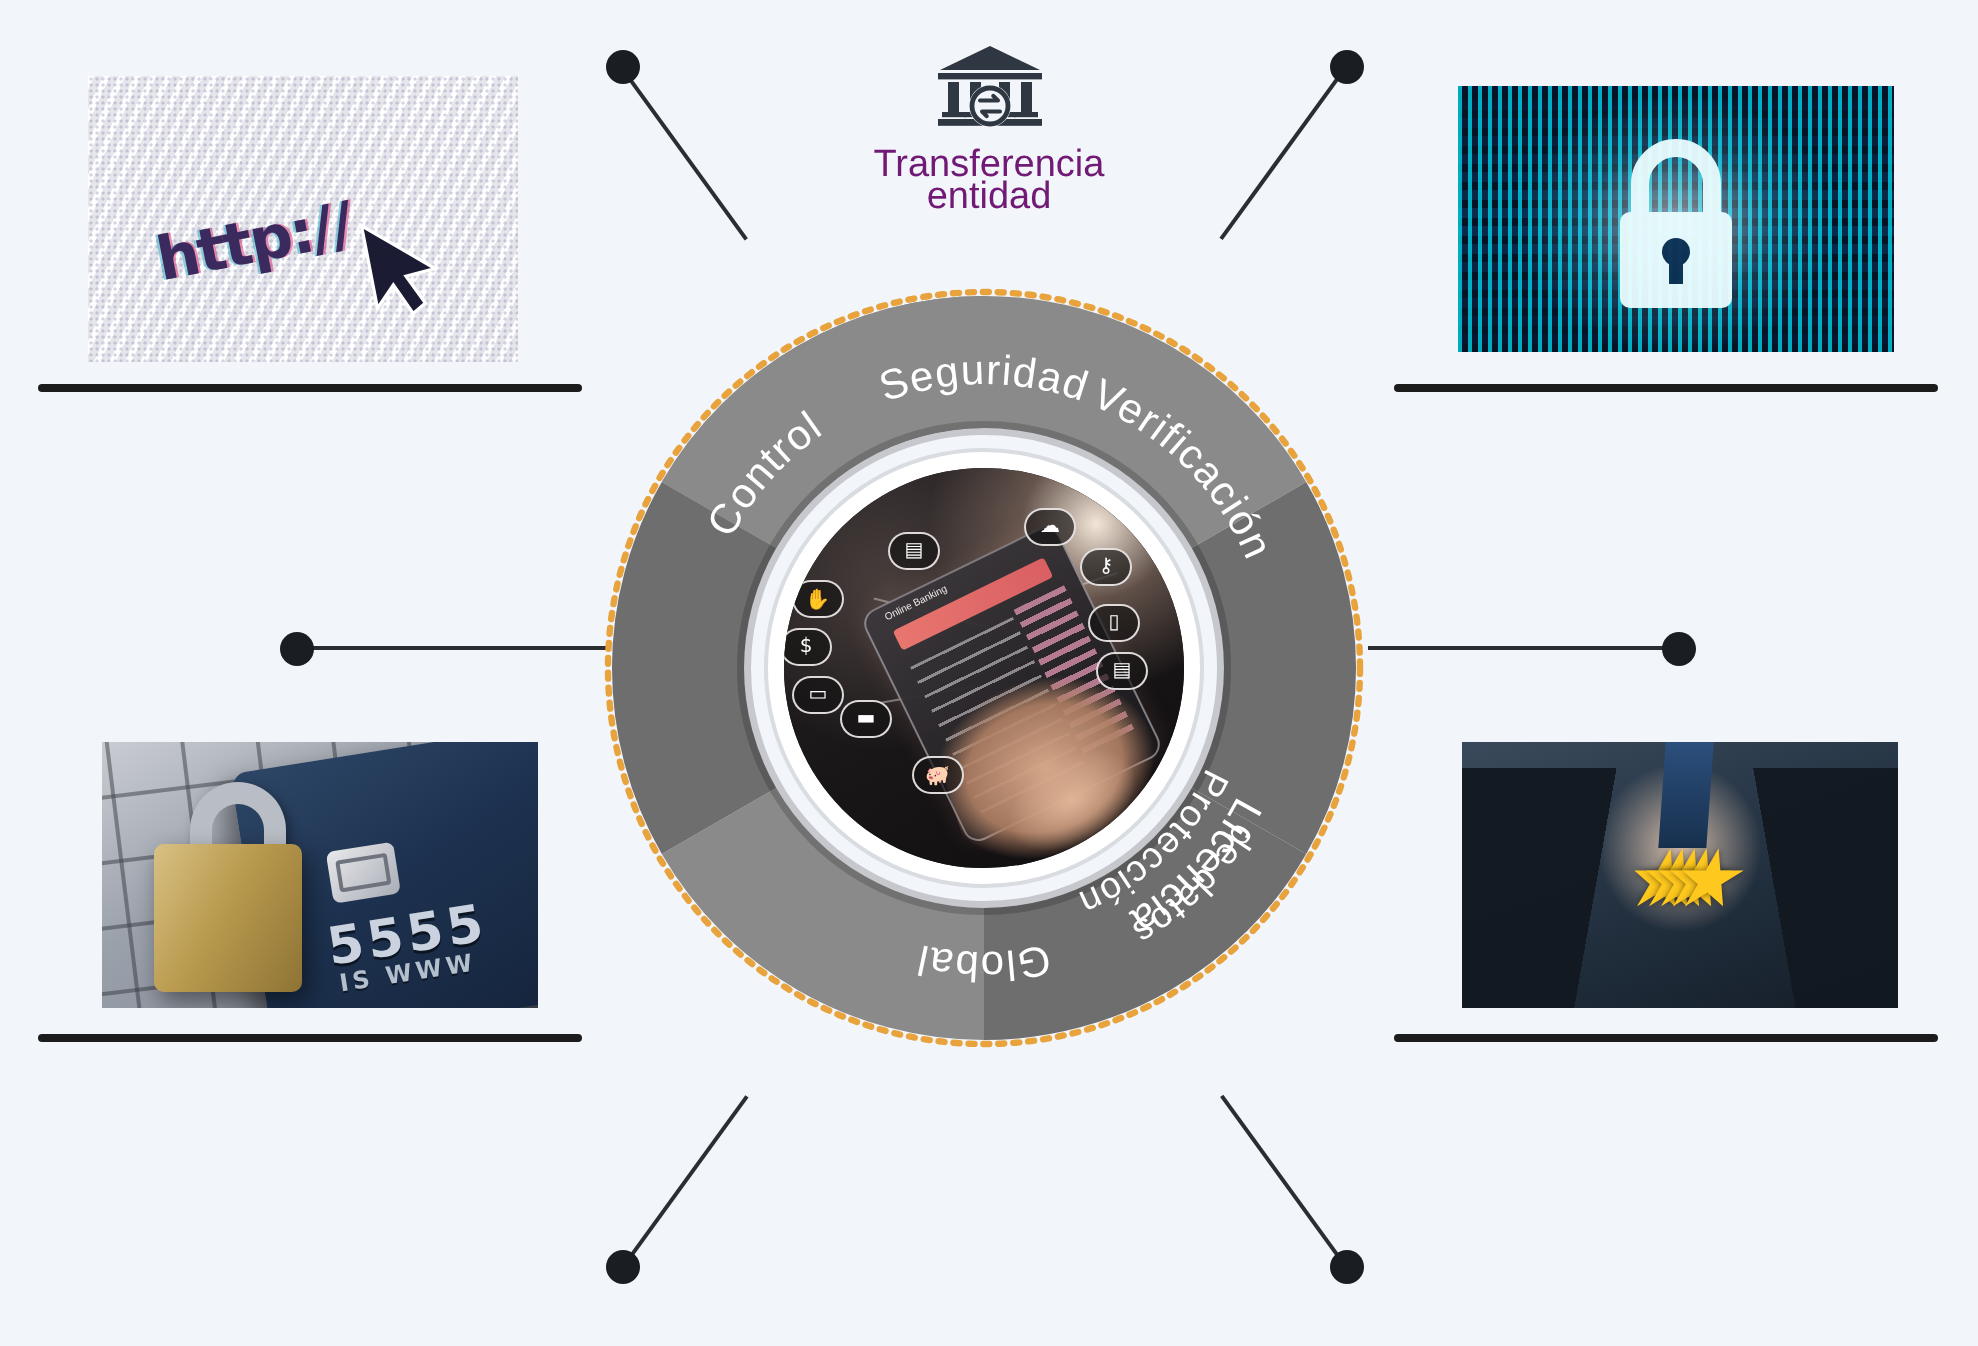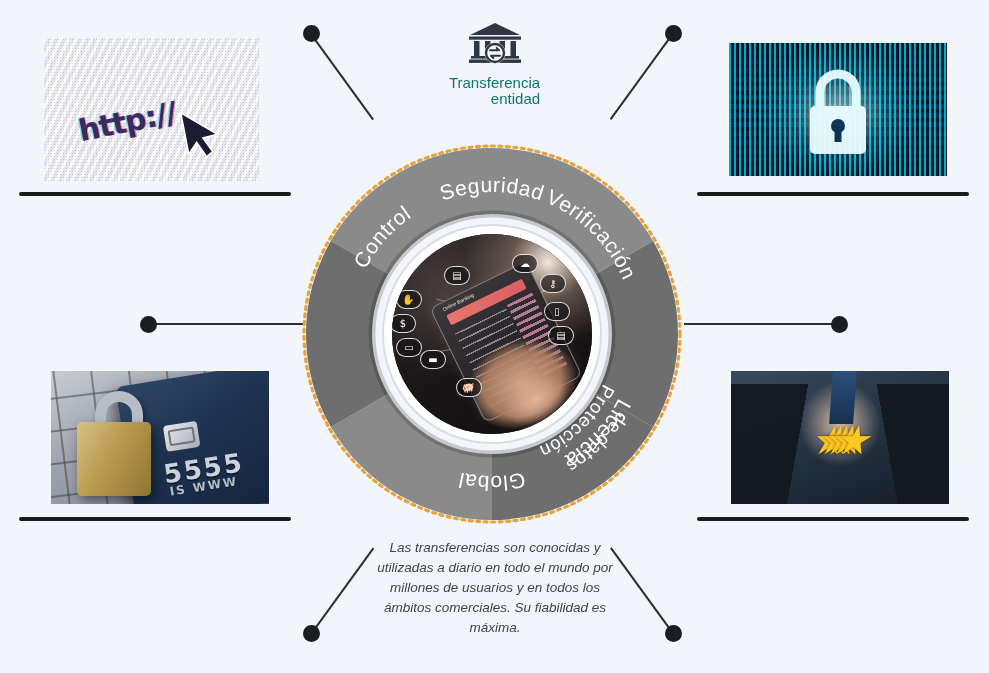--- a/index.html
+++ b/index.html
@@ -207,24 +207,24 @@
   
   .bank-head {
     position: absolute;
     left: 0; right: 0; top: 22px;
     display: flex; flex-direction: column;
     align-items: center; gap: 5px;
     z-index: 6;
   }
   .bank-title {
     font-family: "Liberation Sans", sans-serif;
-    font-size: 15px;
+    font-size: 19px;
     line-height: 16px;
-    color: #0f766e;
-    text-align: right;
+    color: #701a75;
+    text-align: center;
     font-weight: 400;
   }
 
   
   .wheel {
     position: absolute;
     left: 297px; top: 139px;
     width: 390px; height: 390px;
   }
   .wheel svg { display: block; }
@@ -409,21 +409,20 @@
 
   <div class="rule" style="left:19px;  top:192px; width:272px;"></div>
   <div class="rule" style="left:697px; top:192px; width:272px;"></div>
   <div class="rule" style="left:19px;  top:517px; width:272px;"></div>
   <div class="rule" style="left:697px; top:517px; width:272px;"></div>
 
 
 
 
 
-  <div class="caption center" style="left:370px; top:538px; width:250px;">Las transferencias son conocidas y utilizadas a diario en todo el mundo por millones de usuarios y en todos los ámbitos comerciales. Su fiabilidad es máxima.</div>
 
   <div class="conn-line" style="left:311px; top:33px;  width:106px; transform:rotate(54deg);"></div>
   <div class="conn-dot" style="left:303px; top:25px;"></div>
 
   <div class="conn-line" style="left:673px; top:33px;  width:106px; transform:rotate(126deg);"></div>
   <div class="conn-dot" style="left:665px; top:25px;"></div>
 
   <div class="conn-line" style="left:155px; top:323px; width:150px;"></div>
   <div class="conn-dot" style="left:140px; top:316px;"></div>
 

